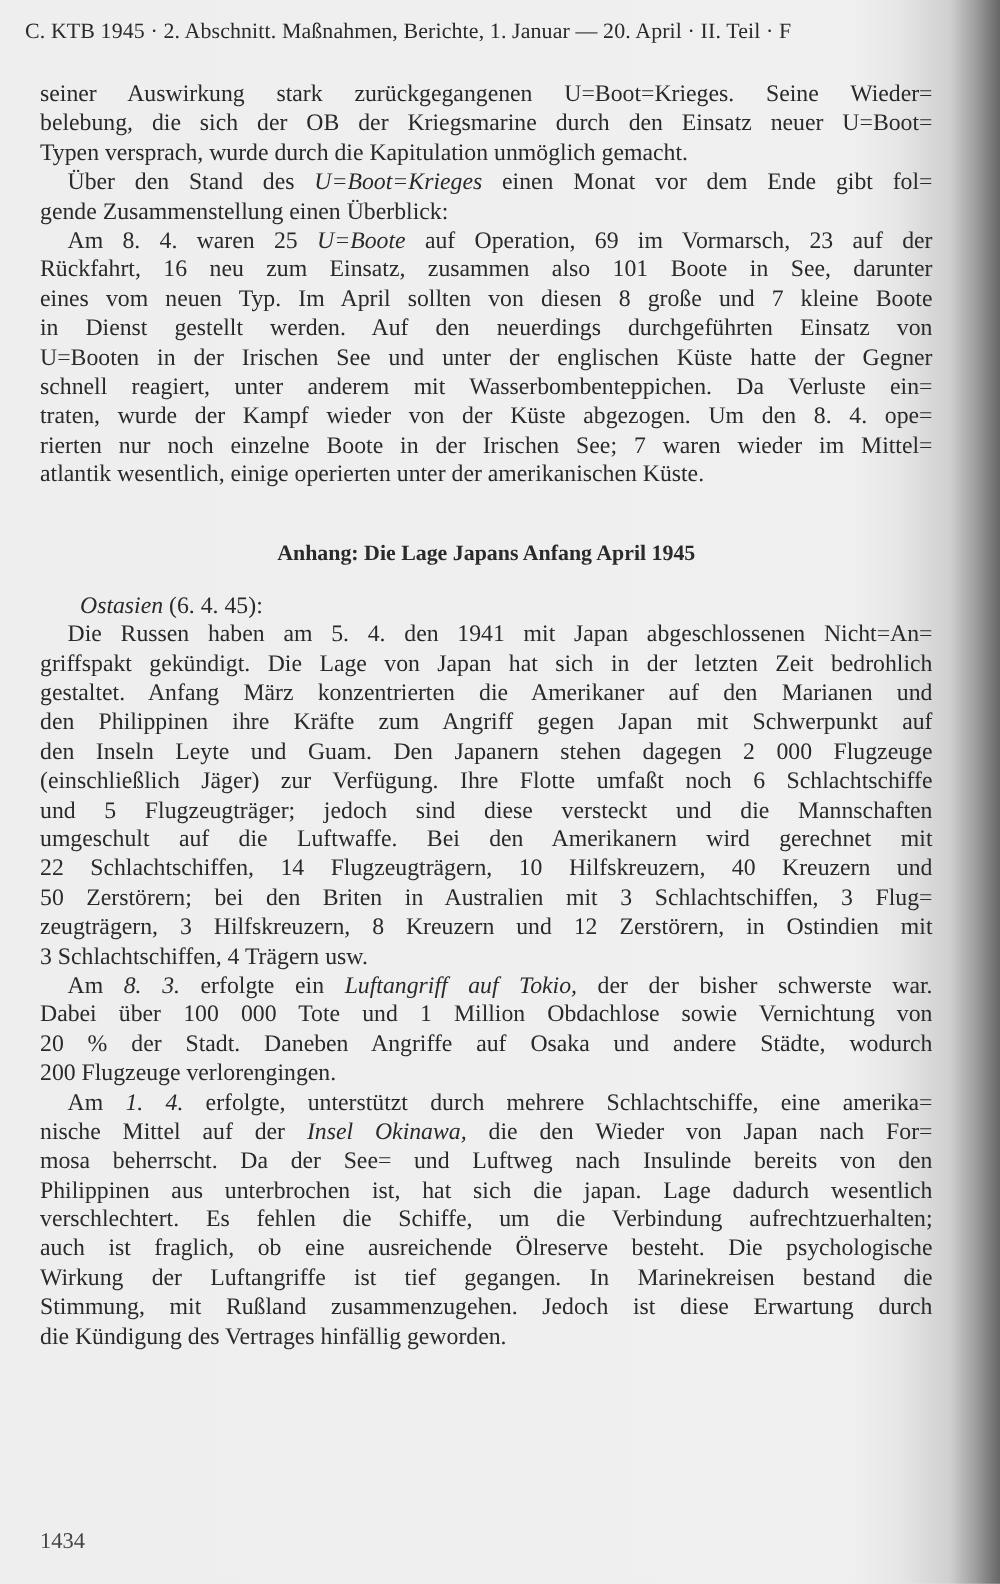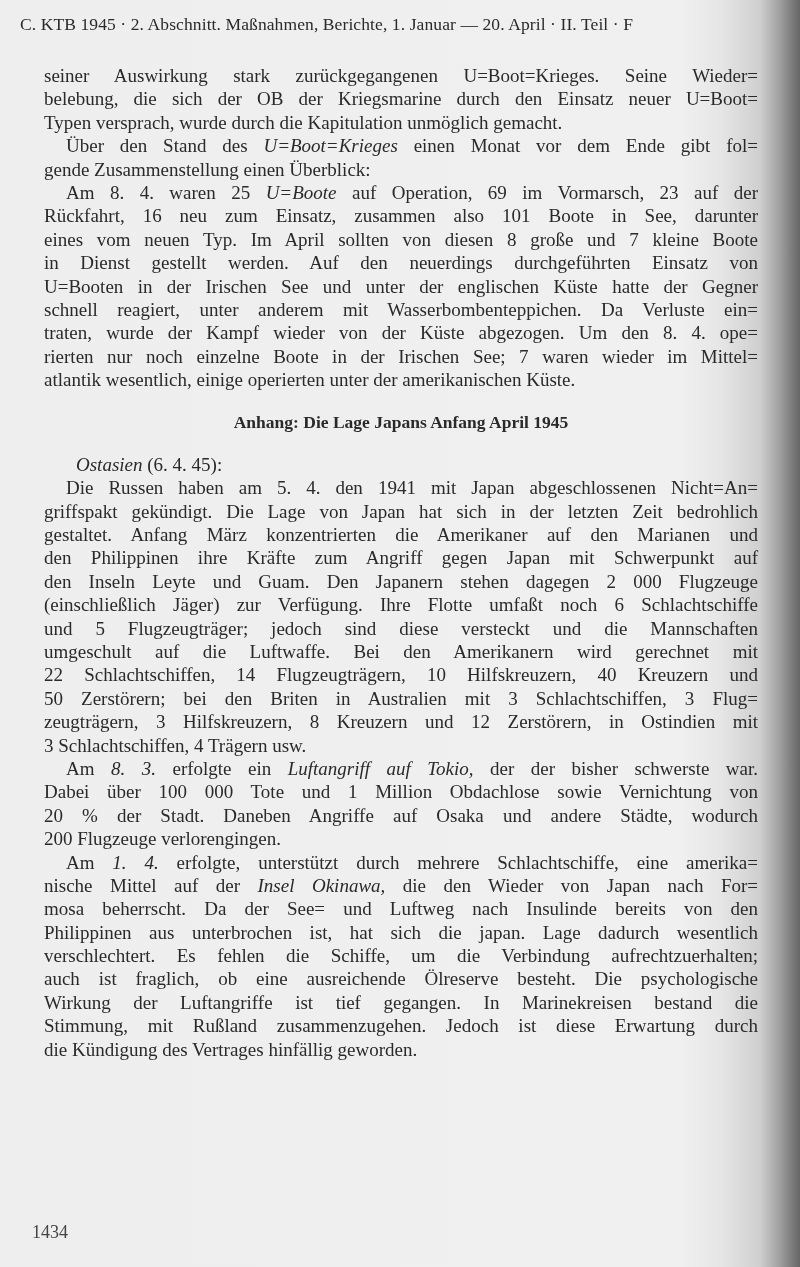--- a/index.html
+++ b/index.html
@@ -17,30 +17,30 @@
     .edge-shadow {
       position: absolute; top: 0; right: 0; width: 40px; height: 100%;
       background: linear-gradient(to right, rgba(0,0,0,0) 0%, rgba(0,0,0,0.12) 50%, rgba(0,0,0,0.35) 100%);
     }
     .running-head {
       position: absolute; left: 20px; top: 14px; width: 740px;
       font-size: 17.5px; letter-spacing: 0.1px;
       white-space: nowrap;
     }
     .body {
-      position: absolute; left: 44px; top: 64px; width: 714px;
+      position: absolute; left: 32px; top: 64px; width: 714px;
       font-size: 19px; line-height: 23.4px;
       text-align: justify;
     }
     .line { display: block; text-align: justify; text-align-last: justify; white-space: nowrap; height: 23.4px; }
     .line.last { text-align-last: left; }
     .indent { padding-left: 22px; }
     .heading {
       display: block; text-align: center; font-weight: bold;
-      font-size: 17.5px; margin-top: 20px; margin-bottom: 18px;
+      font-size: 17.5px; margin-top: 40px; margin-bottom: 18px;
       white-space: nowrap;
     }
     .subhead { display: block; height: 23.4px; white-space: nowrap; margin-left: 32px; }
     .subhead .it { font-style: italic; }
     .it { font-style: italic; }
     .folio {
       position: absolute; left: 32px; top: 1222px;
       font-size: 18px; color: #444;
     }
   </style>

